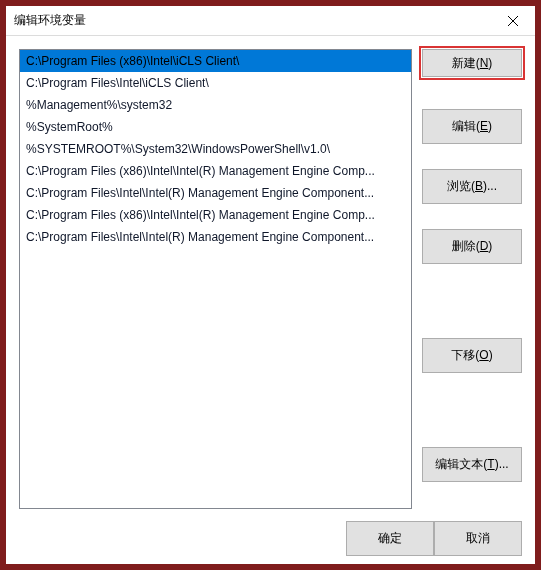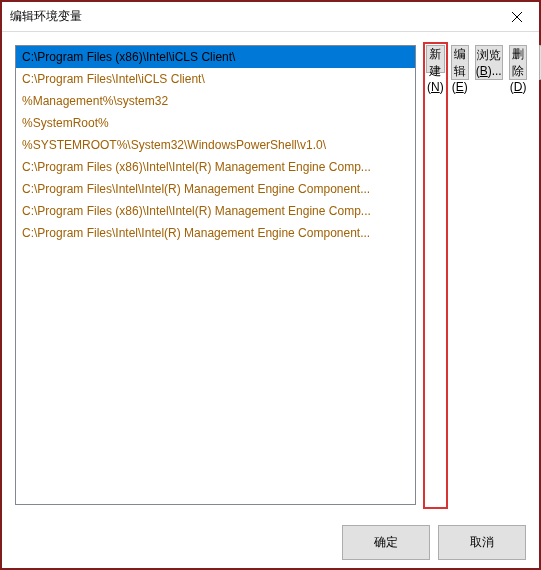--- a/index.html
+++ b/index.html
@@ -9,21 +9,21 @@
     font-size: 12px;
     background: #f0f0f0;
     width: 541px;
     height: 570px;
     overflow: hidden;
   }
   .window {
     width: 541px;
     height: 570px;
     background: #ffffff;
-    border: 2px solid #7f1d1d;
+    border: 6px solid #7f1d1d;
     display: flex;
     flex-direction: column;
   }
   .titlebar {
     height: 30px;
     display: flex;
     align-items: center;
     justify-content: space-between;
     padding: 0 0 0 8px;
     border-bottom: 1px solid #dcdcdc;
@@ -60,31 +60,31 @@
     height: 460px;
   }
   .listbox .item {
     height: 22px;
     line-height: 22px;
     padding: 0 6px;
     white-space: nowrap;
     overflow: hidden;
     text-overflow: ellipsis;
     font-size: 12px;
-    color: #a16207;
+    color: #0f172a;
   }
   .listbox .item.selected {
     background: #0078d7;
     color: #000000;
   }
   .side-buttons {
     width: 100px;
     display: flex;
-    flex-direction: row;
-    gap: 6px;
+    flex-direction: column;
+    gap: 25px;
   }
   .side-buttons .spacer { height: 24px; }
   button.win {
     height: 35px;
     background: #e1e1e1;
     border: 1px solid #adadad;
     font-family: inherit;
     font-size: 12px;
     color: #000;
     padding: 0;
@@ -95,21 +95,20 @@
     padding: 1px;
     margin: -3px -3px 4px -3px;
   }
   .highlight-new button.win {
     width: 100%;
     height: 28px;
   }
   .footer {
     display: flex;
     justify-content: flex-end;
-    gap: 8px;
     padding-top: 12px;
   }
   .footer button.win {
     width: 88px;
   }
   .mn { text-decoration: underline; }
 </style>
 </head>
 <body>
 

